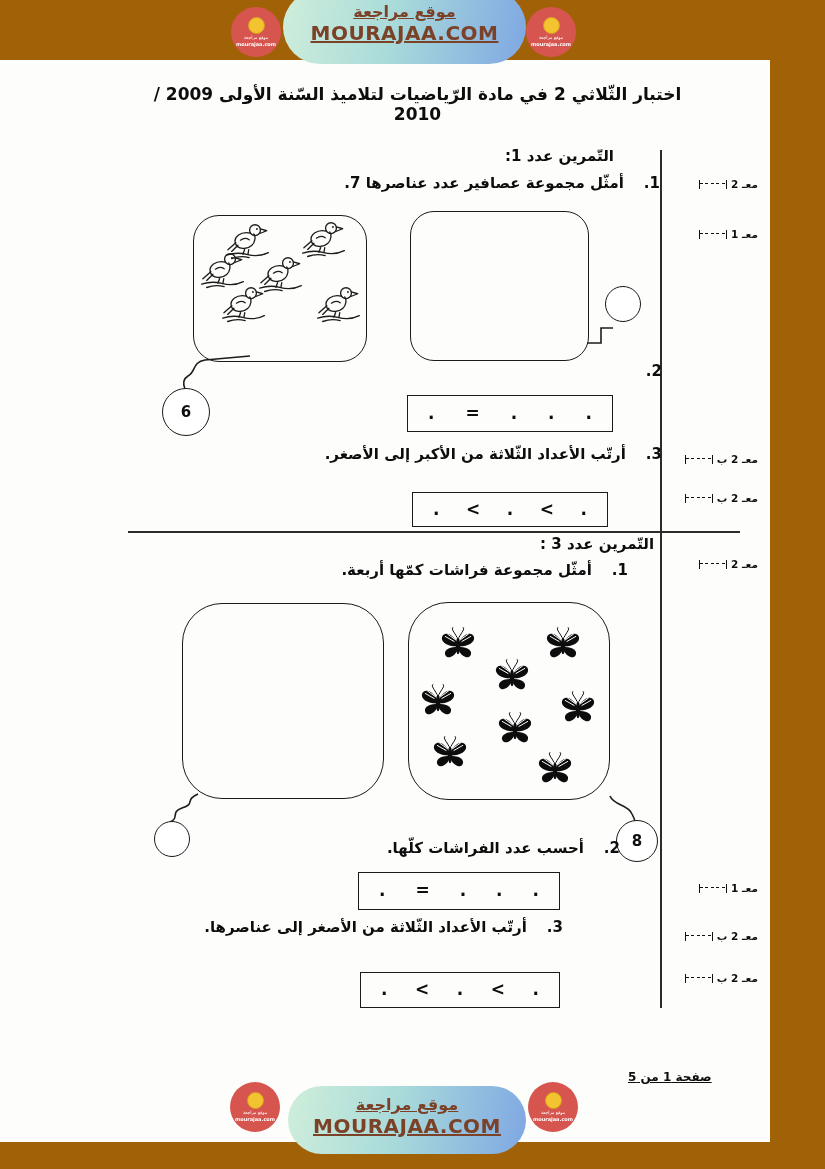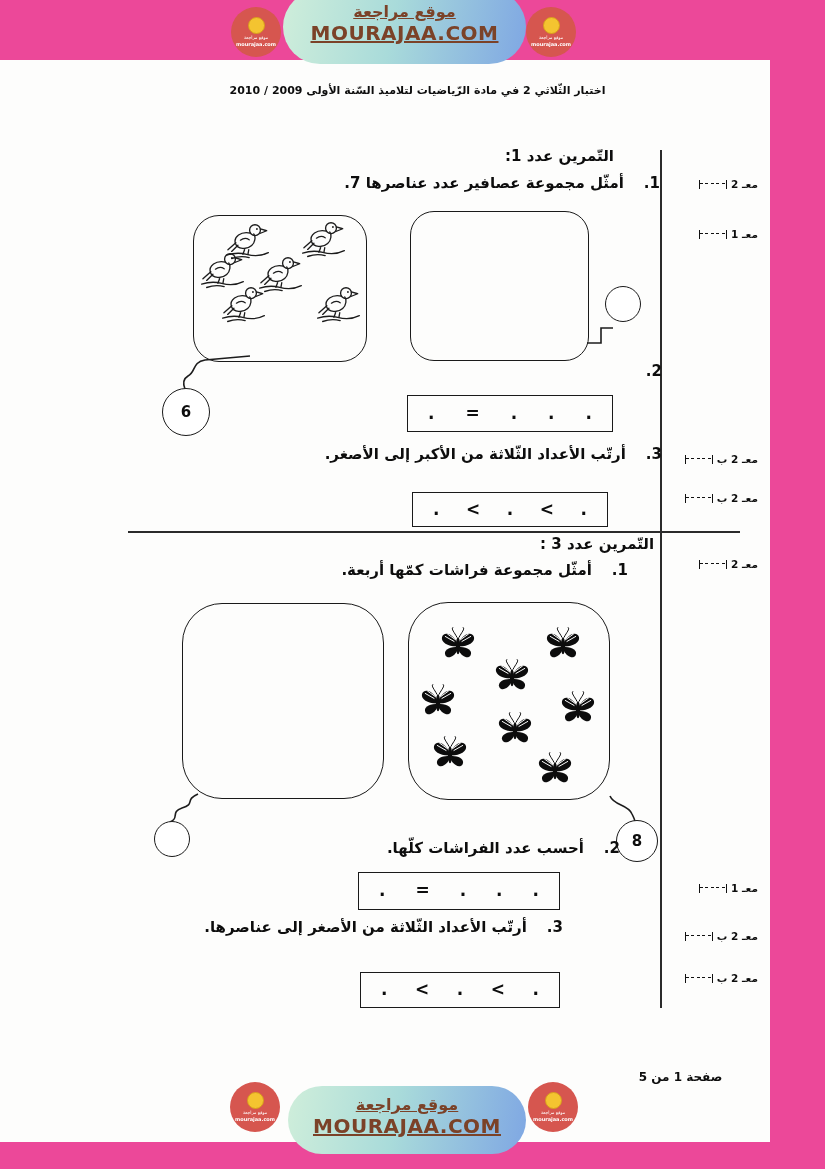--- a/index.html
+++ b/index.html
@@ -1,39 +1,39 @@
 <!DOCTYPE html>
 <html><head>
 <meta charset="utf-8">
 <style>
   html,body{margin:0;padding:0;}
-  .canvas{position:relative;width:825px;height:1169px;background:#ec4899;overflow:hidden;
+  .canvas{position:relative;width:825px;height:1169px;background:#a16207;overflow:hidden;
           font-family:"DejaVu Sans",sans-serif;color:#0d0d0d;}
   .sheet{position:absolute;left:0;top:60px;width:770px;height:1082px;background:#fdfdfc;}
 
   
   .pill{position:absolute;border-radius:40px;text-align:center;color:#7b4228;
         background:linear-gradient(100deg,#cfeeda 0%,#a9dbda 45%,#7fa7e3 100%);}
   .pill-top{left:283px;top:-10px;width:243px;height:74px;padding-top:12px;box-sizing:border-box;}
   .pill-bottom{left:288px;top:1086px;width:238px;height:68px;padding-top:9px;box-sizing:border-box;}
   .pill-ar{font-size:16px;font-weight:bold;text-decoration:underline;direction:rtl;}
   .pill-en{font-size:20px;font-weight:bold;text-decoration:underline;letter-spacing:.5px;}
   .logo{position:absolute;width:50px;height:50px;border-radius:50%;background:#d6564f;
         display:flex;flex-direction:column;align-items:center;justify-content:center;gap:1px;}
   .logo-sun{width:15px;height:15px;border-radius:50%;background:#f4c430;border:1px solid #d89f1c;}
   .logo-ar{font-size:4.5px;color:#fff;direction:rtl;line-height:1.2;}
   .logo-en{font-size:5px;color:#fff;font-weight:bold;line-height:1.2;}
 
   
   .title{position:absolute;left:145px;top:84px;width:545px;direction:rtl;text-align:center;
-         font-size:11px;font-weight:bold;}
+         font-size:17px;font-weight:bold;}
   .h-ex{position:absolute;direction:rtl;text-align:left;font-size:15px;font-weight:bold;white-space:nowrap;}
   .iline{position:absolute;direction:rtl;display:flex;gap:20px;font-size:15px;font-weight:bold;white-space:nowrap;}
-  .pnum{position:absolute;left:628px;top:1070px;width:105px;direction:rtl;text-align:center;
-        font-size:12px;font-weight:bold;}
+  .pnum{position:absolute;left:628px;top:1070px;width:105px;direction:rtl;text-align:left;
+        font-size:12px;font-weight:bold;text-decoration:underline;}
 
   
   .vrule{position:absolute;left:660px;top:150px;width:1.8px;height:858px;background:#2b2b2b;}
   .hdiv{position:absolute;left:128px;top:531px;width:612px;height:1.8px;background:#2b2b2b;}
 
   
   .rbox{position:absolute;border:1.6px solid #1a1a1a;border-radius:26px;}
   .ccirc{position:absolute;border:1.6px solid #1a1a1a;border-radius:50%;background:#fff;
          display:flex;align-items:center;justify-content:center;font-size:15px;font-weight:bold;}
   .abox{position:absolute;border:1.7px solid #1a1a1a;display:flex;align-items:center;

